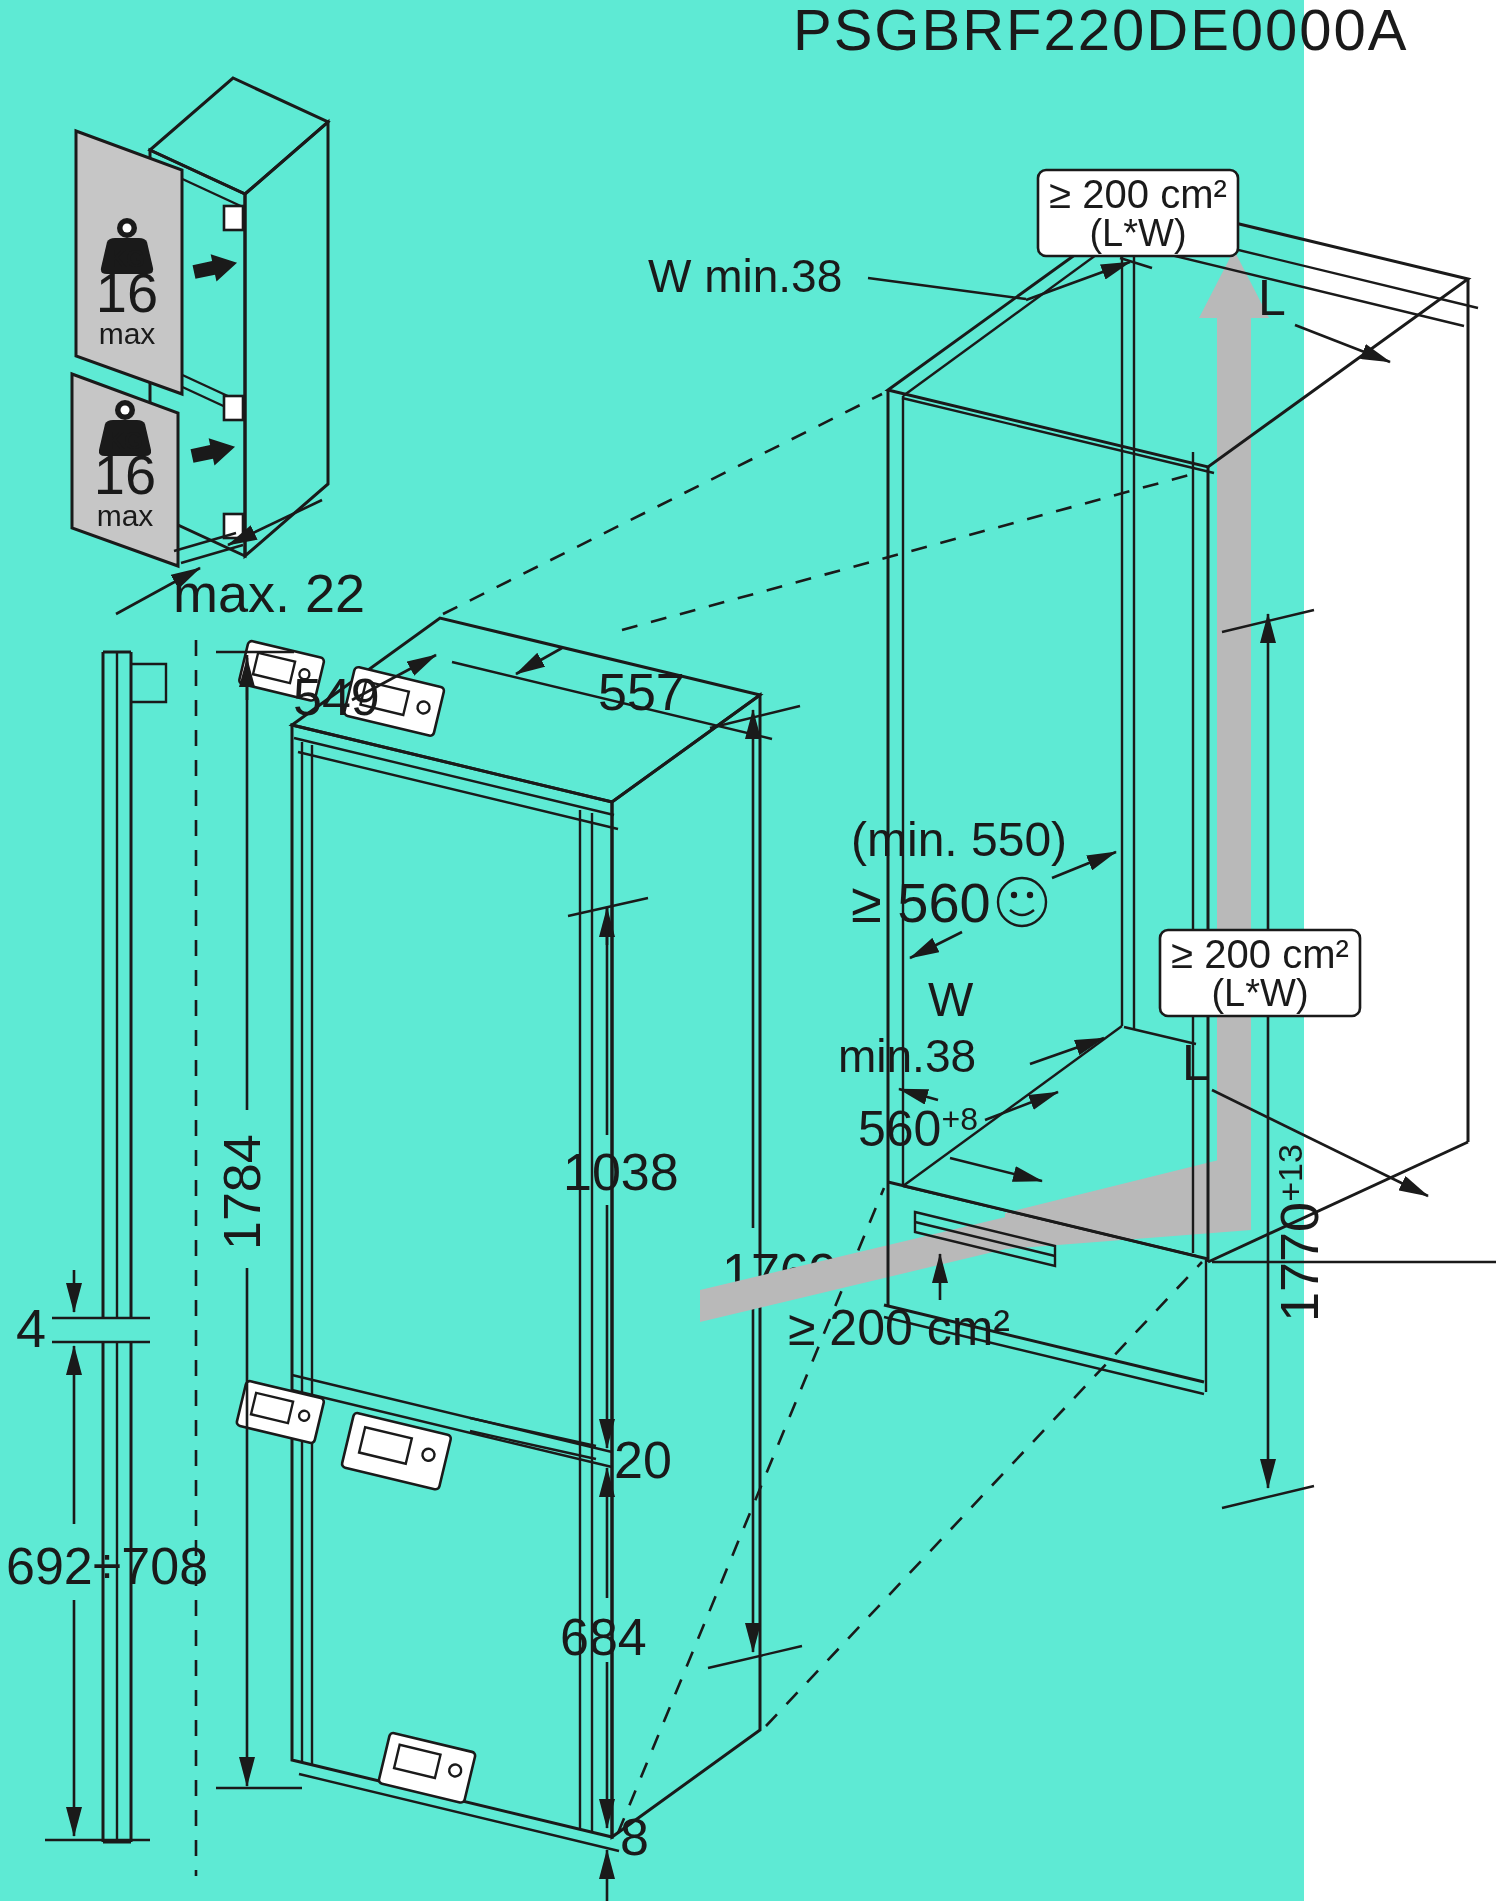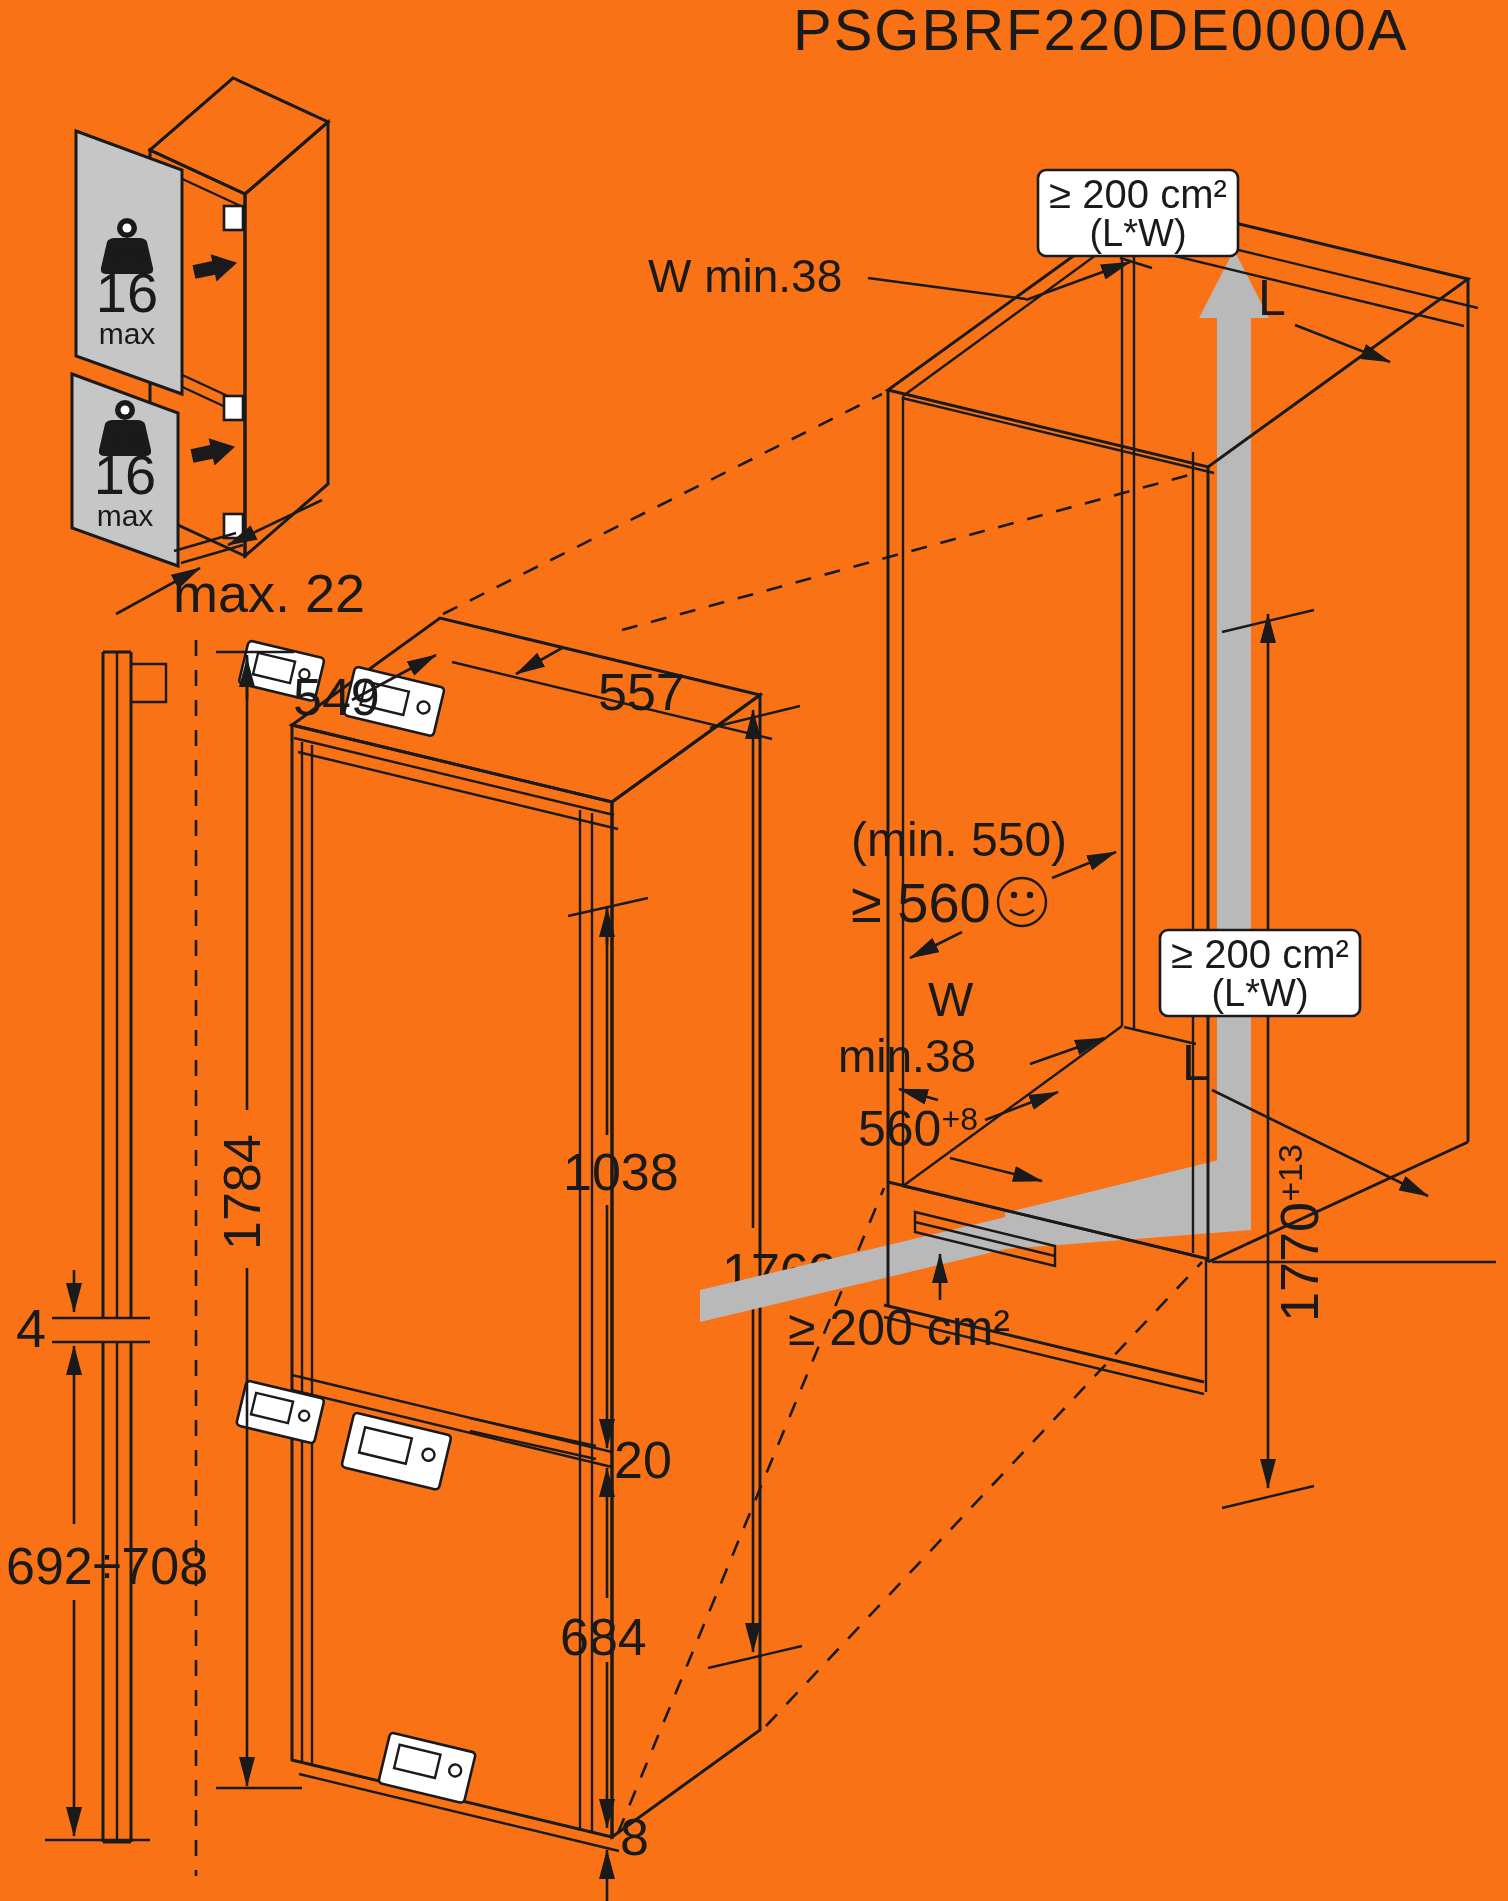--- a/index.html
+++ b/index.html
@@ -1,16 +1,16 @@
 <!DOCTYPE html>
 <html><head>
 <meta charset="utf-8">
 <style>
   html,body{margin:0;padding:0;background:#ffffff;}
-  .stage{width:1508px;height:1901px;position:relative;background:#f97316;}
+  .stage{width:1304px;height:1901px;position:relative;background:#5eead4;}
   svg{display:block;}
   text{font-family:"Liberation Sans",sans-serif;fill:#1a1a1a;}
   .ln{stroke:#1a1a1a;stroke-width:3;fill:none;}
   .ln2{stroke:#1a1a1a;stroke-width:2.4;fill:none;}
   .dim{stroke:#1a1a1a;stroke-width:2.6;fill:none;}
   .dash{stroke:#1a1a1a;stroke-width:2.6;fill:none;stroke-dasharray:16 14;}
   .gray{fill:#b9b9b9;stroke:none;}
   .panel{fill:#c6c6c6;stroke:#1a1a1a;stroke-width:3;}
   .whitebox{fill:#ffffff;stroke:#1a1a1a;stroke-width:2.6;}
   .t52{font-size:52px;}

